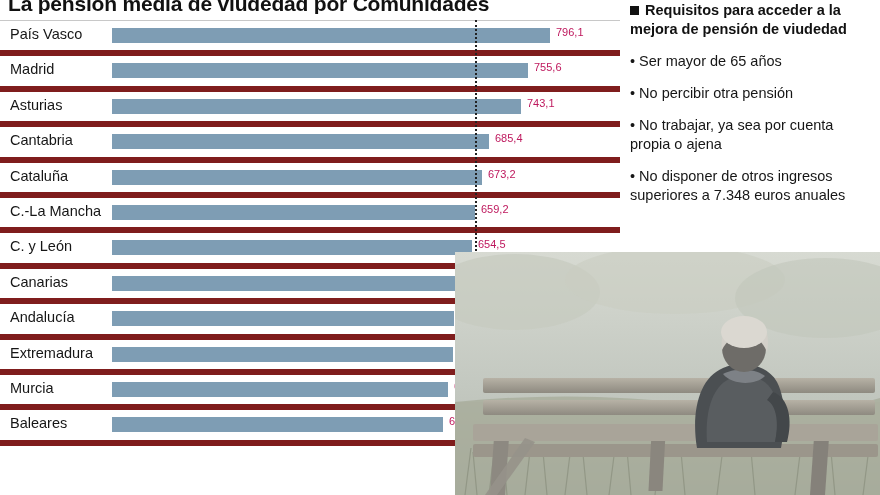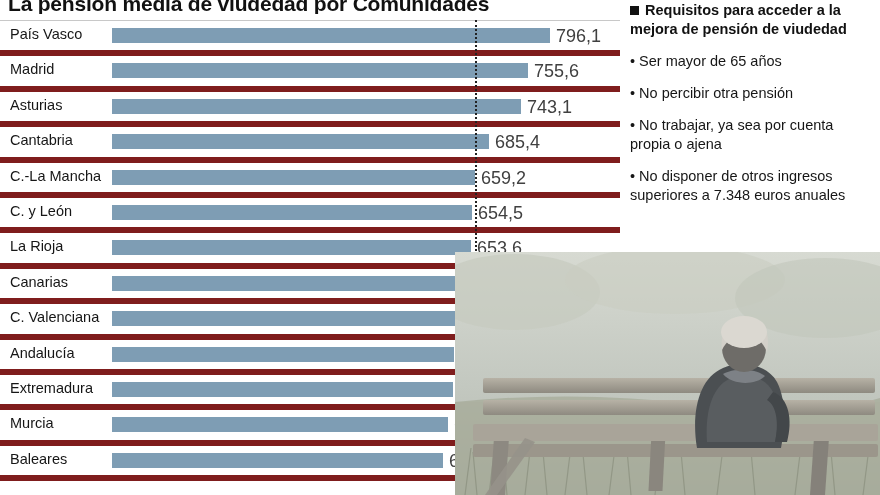--- a/index.html
+++ b/index.html
@@ -62,22 +62,22 @@
   .bar {
     position: absolute;
     left: 112px;
     top: 7px;
     height: 15px;
     background: #7e9db4;
   }
   .bar-value {
     position: absolute;
     top: 5px;
-    font-size: 18px;
-    color: #404040;
+    font-size: 11px;
+    color: #be185d;
     white-space: nowrap;
   }
 
   
   .avg-line {
     position: absolute;
     left: 411px;
     top: 20px;
     width: 0px;
     height: 475px;
@@ -173,43 +173,38 @@
         <div class="row-label">Asturias</div>
         <div class="bar" style="width: 409px; background: rgb(126, 157, 180);"></div>
         <div class="bar-value" style="left: 527px;">743,1</div>
       </div>
       <div class="row">
         <div class="row-label">Cantabria</div>
         <div class="bar" style="width: 377px; background: rgb(126, 157, 180);"></div>
         <div class="bar-value" style="left: 495px;">685,4</div>
       </div>
       <div class="row">
+        <div class="row-label">Cataluña</div>
+        <div class="bar" style="width: 370px; background: rgb(126, 157, 180);"></div>
+        <div class="bar-value" style="left: 488px;">673,2</div>
+      </div>
+      <div class="row">
         <div class="row-label">C.-La Mancha</div>
         <div class="bar" style="width: 363px; background: rgb(126, 157, 180);"></div>
         <div class="bar-value" style="left: 481px;">659,2</div>
       </div>
       <div class="row">
         <div class="row-label">C. y León</div>
         <div class="bar" style="width: 360px; background: rgb(126, 157, 180);"></div>
         <div class="bar-value" style="left: 478px;">654,5</div>
       </div>
       <div class="row">
-        <div class="row-label">La Rioja</div>
-        <div class="bar" style="width: 359px; background: rgb(126, 157, 180);"></div>
-        <div class="bar-value" style="left: 477px;">653,6</div>
-      </div>
-      <div class="row">
         <div class="row-label">Canarias</div>
         <div class="bar" style="width: 351px; background: rgb(126, 157, 180);"></div>
         <div class="bar-value" style="left: 469px;">637,4</div>
-      </div>
-      <div class="row">
-        <div class="row-label">C. Valenciana</div>
-        <div class="bar" style="width: 346px; background: rgb(126, 157, 180);"></div>
-        <div class="bar-value" style="left: 464px;">628,7</div>
       </div>
       <div class="row">
         <div class="row-label">Andalucía</div>
         <div class="bar" style="width: 342px; background: rgb(126, 157, 180);"></div>
         <div class="bar-value" style="left: 460px;">622,5</div>
       </div>
       <div class="row">
         <div class="row-label">Extremadura</div>
         <div class="bar" style="width: 341px; background: rgb(126, 157, 180);"></div>
         <div class="bar-value" style="left: 459px;">620,9</div>

